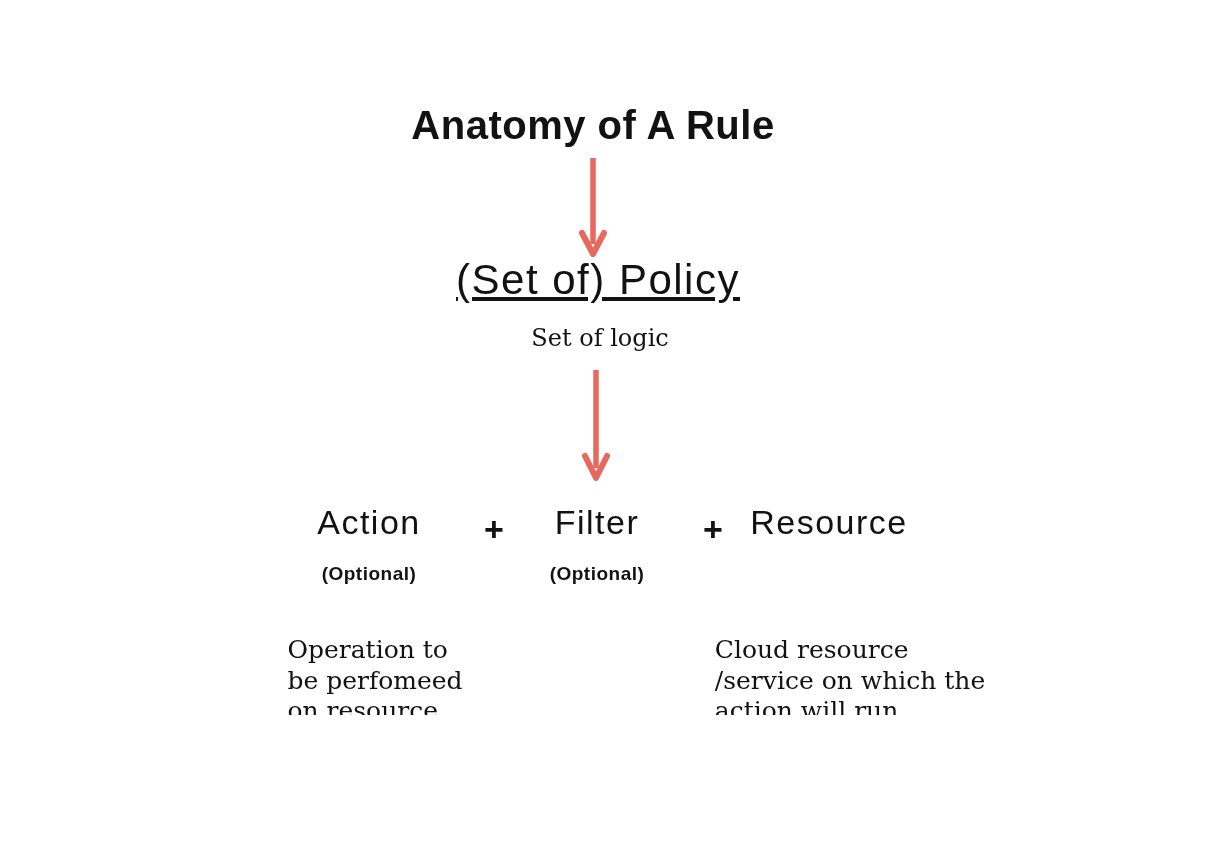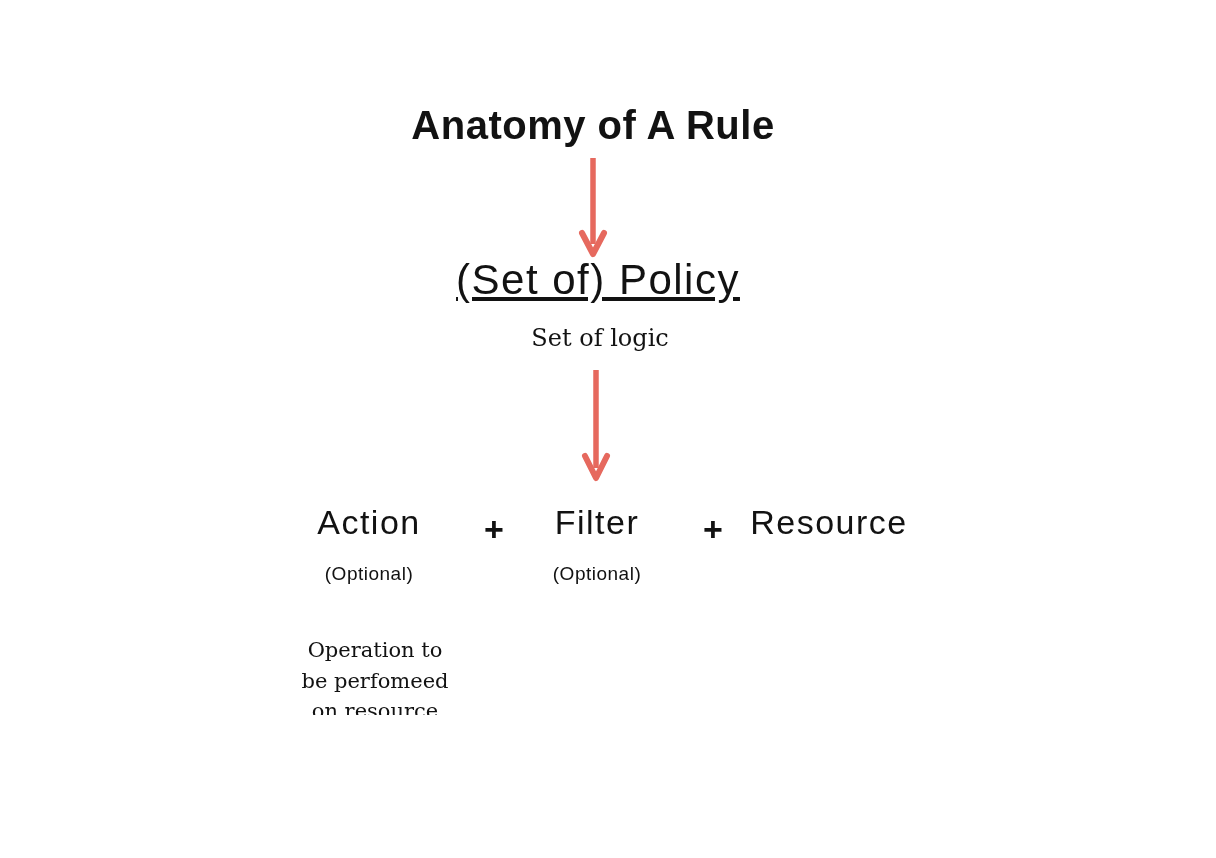--- a/index.html
+++ b/index.html
@@ -45,31 +45,31 @@
     letter-spacing: 1.5px;
   }
   .plus-sign {
     top: 510px;
     font-size: 34px;
     font-weight: 700;
   }
   .optional-note {
     top: 563px;
     font-size: 19px;
-    font-weight: 400;
+    font-weight: 700;
     letter-spacing: 0.5px;
   }
   .component-desc {
     position: absolute;
     transform: translateX(-50%);
     top: 635px;
     font-family: "DejaVu Serif", serif;
-    font-size: 21px;
+    font-size: 25px;
     line-height: 30.5px;
-    text-align: center;
+    text-align: left;
     white-space: pre-line;
   }
   .arrow { position: absolute; color: var(--arrow); }
   .arrow svg { display: block; }
 </style>
 </head>
 <body>
 
 <div class="canvas">
 
@@ -105,14 +105,17 @@
 
   <div class="abs optional-note" style="left:369px;">(Optional)</div>
 
   <div class="abs optional-note" style="left:597px;">(Optional)</div>
 
   <div class="component-desc" style="left:375px;">Operation to
 be perfomeed
 on resource</div>
 
 
+  <div class="component-desc" style="left:850px;">Cloud resource
+/service on which the
+action will run</div>
 
 </div>
 
 </body></html>

